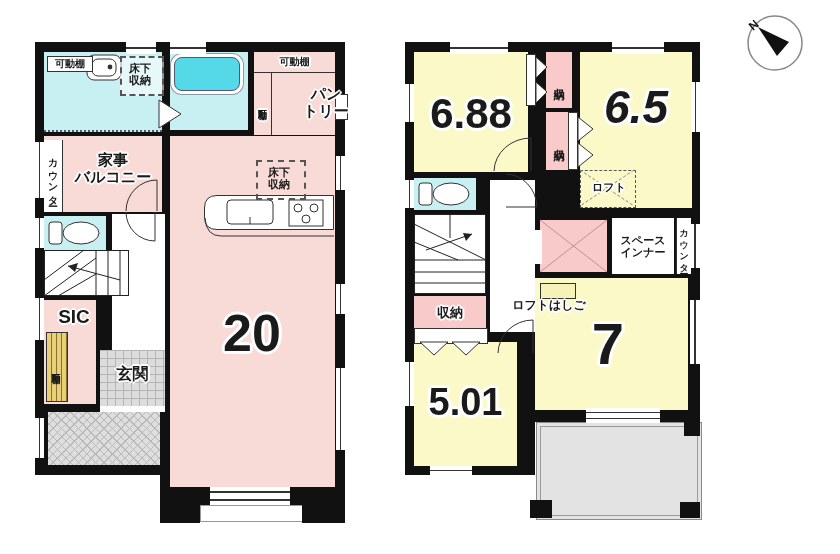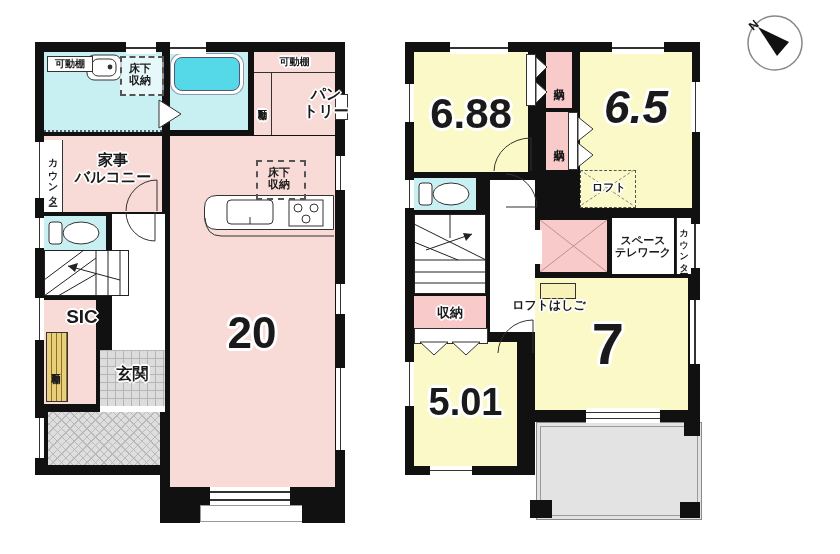--- a/index.html
+++ b/index.html
@@ -144,23 +144,23 @@
     <div class="lbl" style="left:66px;top:148px;width:94px;height:42px;font-size:15px;">
       <span>家事</span>
         <span>バルコニー</span>
     </div>
     <div class="dash" style="left:256px;top:160px;width:46px;height:36px;"></div>
     <div class="lbl" style="left:256px;top:162px;width:46px;height:32px;font-size:11px;text-shadow:none;">
       <span>床下</span>
         <span>収納</span>
     </div>
     <div class="lbl num" style="left:172px;top:258px;width:160px;height:150px;">
-      <span style="font-size:44px;">20</span>
-    </div>
-    <div class="lbl" style="left:56px;top:304px;width:52px;height:26px;font-size:19px;">
+      <span style="font-size:52px;">20</span>
+    </div>
+    <div class="lbl" style="left:48px;top:304px;width:52px;height:26px;font-size:19px;">
         <span>SIC</span>
       </div>
     <div class="lbl" style="left:46px;top:336px;width:20px;height:62px;font-size:9px;text-shadow:none;">
         <span class="vtext">可動棚</span>
       </div>
     <div class="lbl" style="left:100px;top:362px;width:65px;height:24px;font-size:16px;">
         <span>玄関</span>
       </div>
   </div>
 
@@ -262,21 +262,21 @@
         <span class="vtext">収納</span>
       </div>
     <div class="lbl num" style="left:580px;top:78px;width:112px;height:60px;font-size:46px;font-style:italic;">
         <span>6.5</span>
       </div>
     <div class="lbl" style="left:586px;top:178px;width:46px;height:18px;font-size:11px;">
         <span>ロフト</span>
       </div>
     <div class="lbl" style="left:610px;top:224px;width:66px;height:44px;font-size:11px;">
       <span>スペース</span>
-        <span>テレワーク</span>
+        <span>インナー</span>
     </div>
     <div class="lbl" style="left:676px;top:218px;width:14px;height:56px;font-size:9px;background:#fff;border-left:1px solid #333;text-shadow:none;">
         <span class="vtext">カウンター</span>
       </div>
     <div class="lbl" style="left:414px;top:300px;width:72px;height:26px;font-size:13px;">
         <span>収納</span>
       </div>
     <div class="lbl" style="left:510px;top:298px;width:78px;height:16px;font-size:12px;">
         <span>ロフトはしご</span>
       </div>

